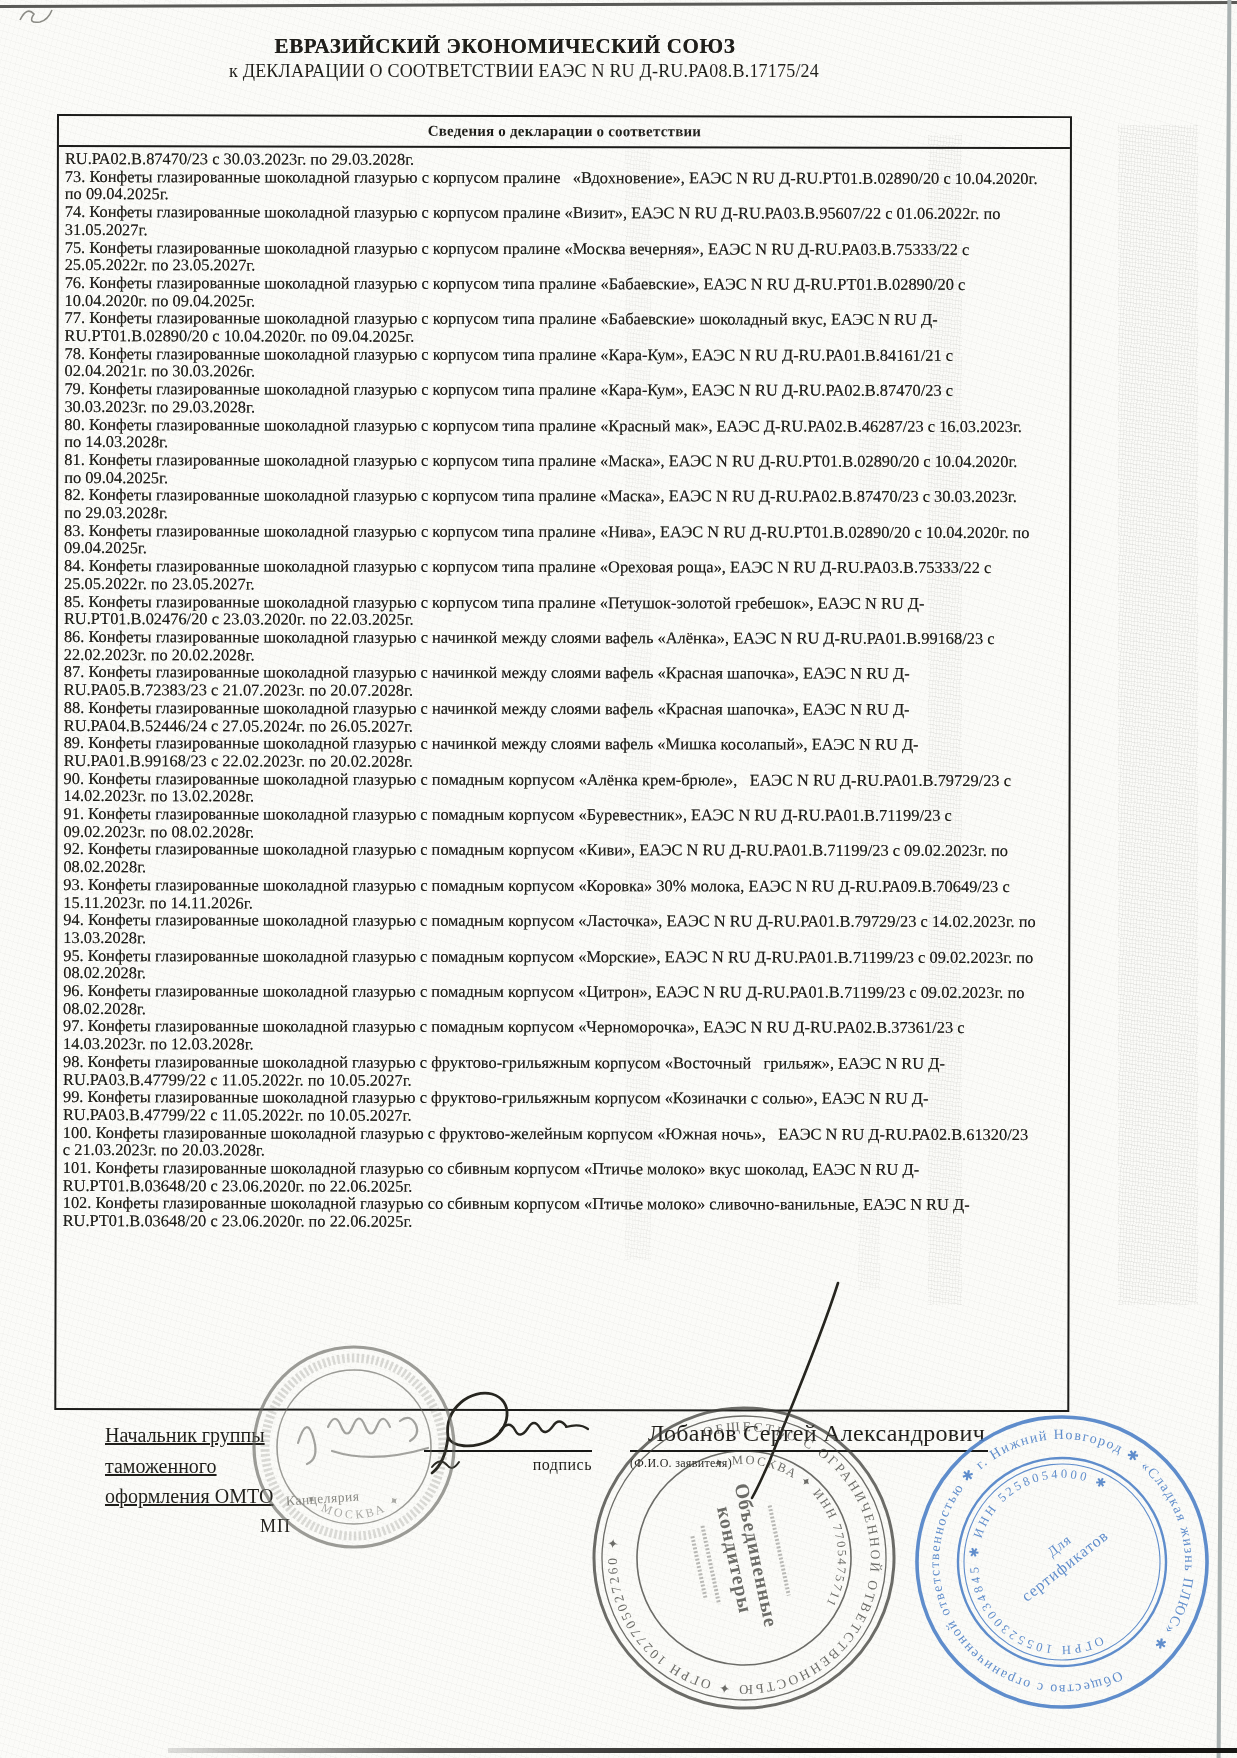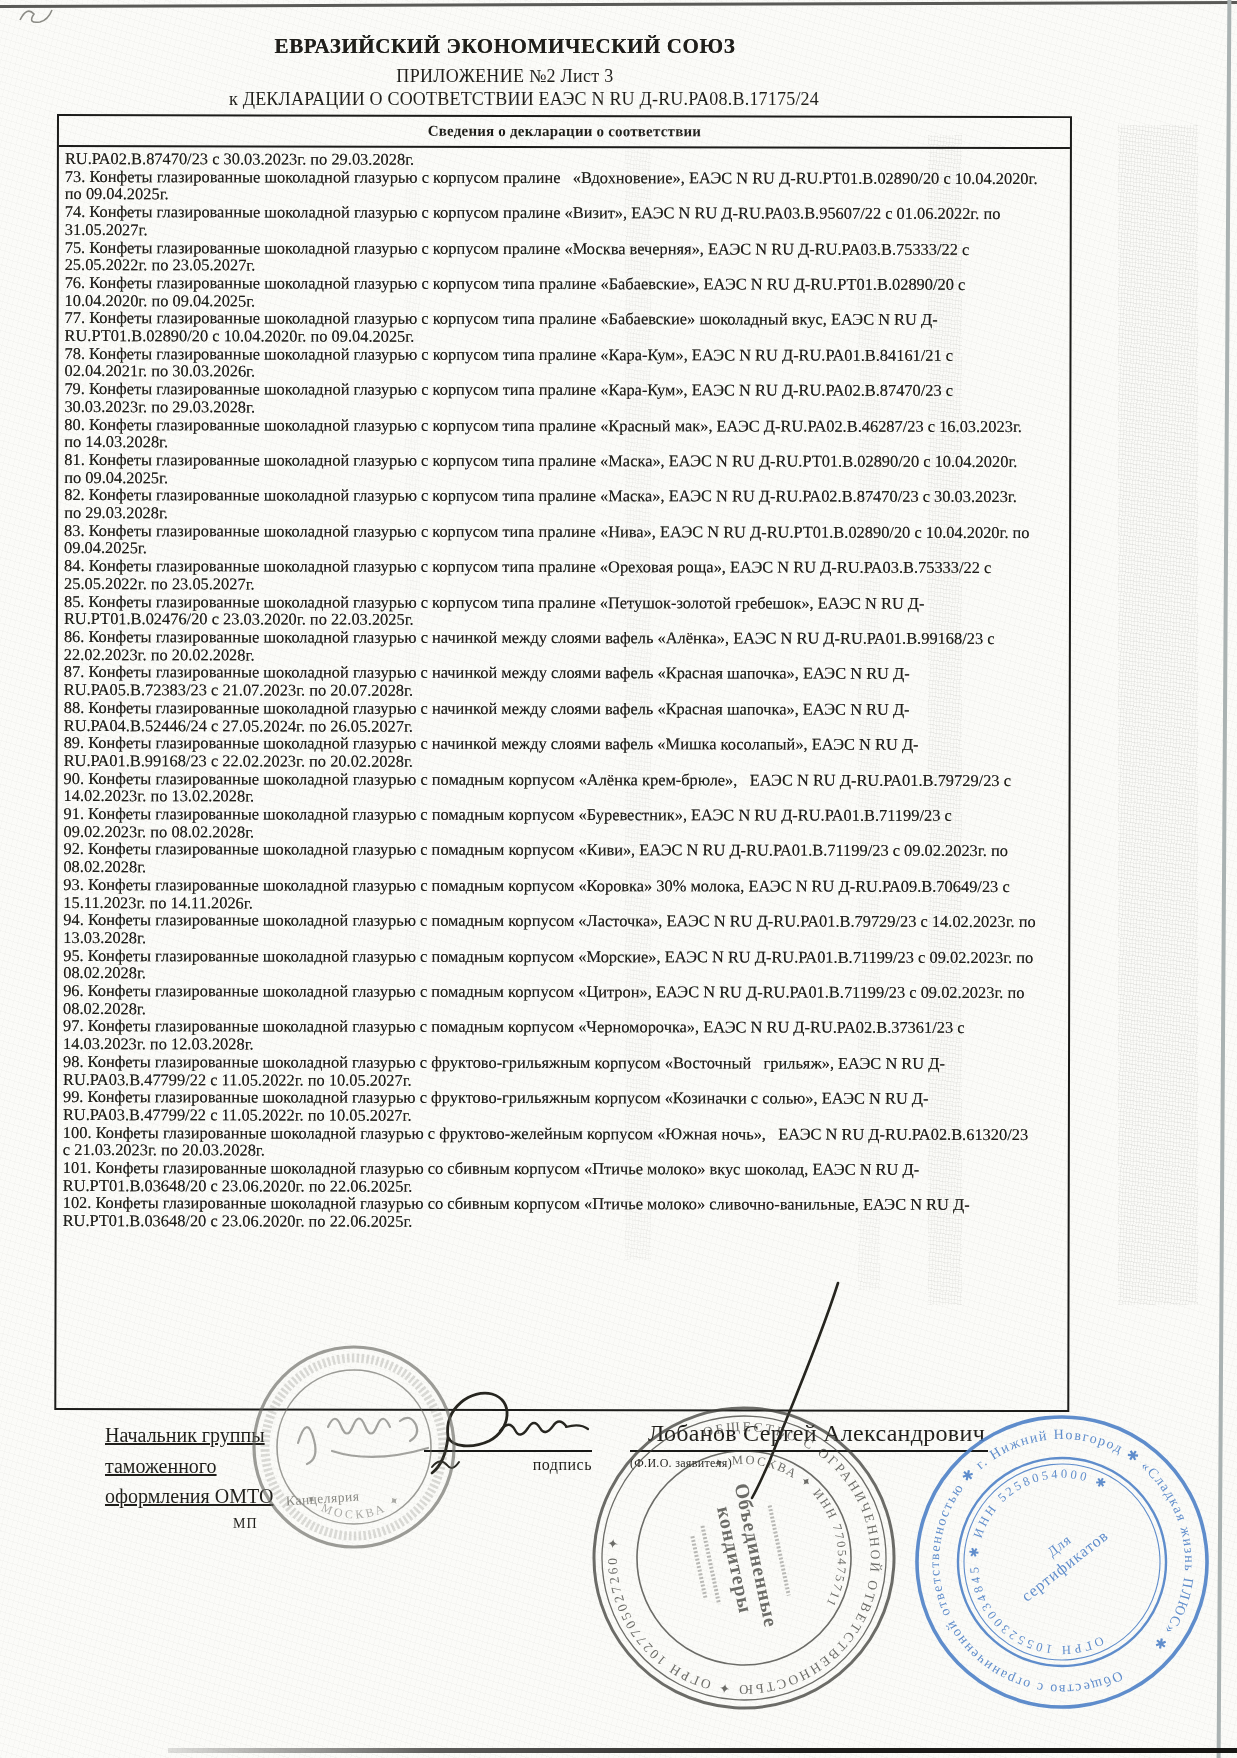--- a/index.html
+++ b/index.html
@@ -46,21 +46,21 @@
   }
   .decl-body{
     padding:3px 32px 0 6px;
     font-size:16.4px;line-height:17.7px;
     text-shadow:0 0 .5px rgba(25,24,20,.65);
   }
   .decl-body .row{white-space:pre-wrap;margin:0;}
   
   .sig-left{position:absolute;left:105px;top:1420px;width:330px;font-size:20px;line-height:30.5px;white-space:pre-line;z-index:4;text-decoration:underline;}
   .kanc{position:absolute;left:286px;top:1491px;font-size:13.5px;color:#8a8a84;transform:rotate(-4deg);letter-spacing:.5px;z-index:6;}
-  .mp{position:absolute;left:233px;top:1516px;font-size:14px;letter-spacing:1px;z-index:4;}
+  .mp{position:absolute;left:260px;top:1516px;font-size:18px;letter-spacing:1px;z-index:4;}
   .sig-line{position:absolute;left:424px;top:1450px;width:168px;height:2px;background:#181816;z-index:5;}
   .sig-caption{position:absolute;left:424px;top:1456px;width:168px;text-align:right;font-size:16px;letter-spacing:.5px;z-index:5;font-family:Liberation Serif, serif;}
   .fio-name{position:absolute;left:648px;top:1420px;font-size:24px;letter-spacing:.3px;z-index:5;white-space:nowrap;}
   .fio-line{position:absolute;left:630px;top:1450px;width:358px;height:2px;background:#1a1a18;z-index:5;}
   .fio-caption{position:absolute;left:630px;top:1456px;width:358px;font-size:12px;letter-spacing:.3px;z-index:5;}
   svg{position:absolute;z-index:6;pointer-events:none;}
   .stamp-gray{opacity:.62;filter:blur(.45px);}
   .stamp-org{opacity:.75;filter:blur(.4px);}
   .stamp-blue{opacity:.88;filter:blur(.25px);}
   .scribble-tl{position:absolute;left:16px;top:2px;z-index:3;}
@@ -76,21 +76,20 @@
 <div class="noise-band" style="left:858px;top:240px;width:22px;height:1050px;opacity:.10;"></div>
 <div class="noise-band" style="left:928px;top:135px;width:34px;height:1170px;opacity:.15;"></div>
 <div class="noise-band" style="left:1118px;top:125px;width:80px;height:1180px;opacity:.17;"></div>
 <div class="noise-band" style="left:405px;top:160px;width:15px;height:880px;opacity:.06;"></div>
 <svg class="scribble-tl" width="40" height="26" viewBox="0 0 40 26">
   <path d="M4 18 q7 -14 14 -6 q-7 10 6 8 q8 -2 12 -12" fill="none" stroke="#8b8b85" stroke-width="1.6"></path>
 </svg>
 
 <div class="hdr">
   <div class="t1">ЕВРАЗИЙСКИЙ ЭКОНОМИЧЕСКИЙ СОЮЗ</div>
-  <div class="t2">ПРИЛОЖЕНИЕ №2 Лист 3</div>
   <div class="t3">к ДЕКЛАРАЦИИ О СООТВЕТСТВИИ ЕАЭС N RU Д-RU.РА08.В.17175/24</div>
 </div>
 
 <div class="decl-box">
   <div class="decl-head">Сведения о декларации о соответствии</div>
   <div class="decl-body">
 
   <p class="row">RU.РА02.В.87470/23 с 30.03.2023г. по 29.03.2028г.</p>
       <p class="row">73. Конфеты глазированные шоколадной глазурью с корпусом пралине   «Вдохновение», ЕАЭС N RU Д-RU.РТ01.В.02890/20 с 10.04.2020г. по 09.04.2025г.</p>
       <p class="row">74. Конфеты глазированные шоколадной глазурью с корпусом пралине «Визит», ЕАЭС N RU Д-RU.РА03.В.95607/22 с 01.06.2022г. по 31.05.2027г.</p>

